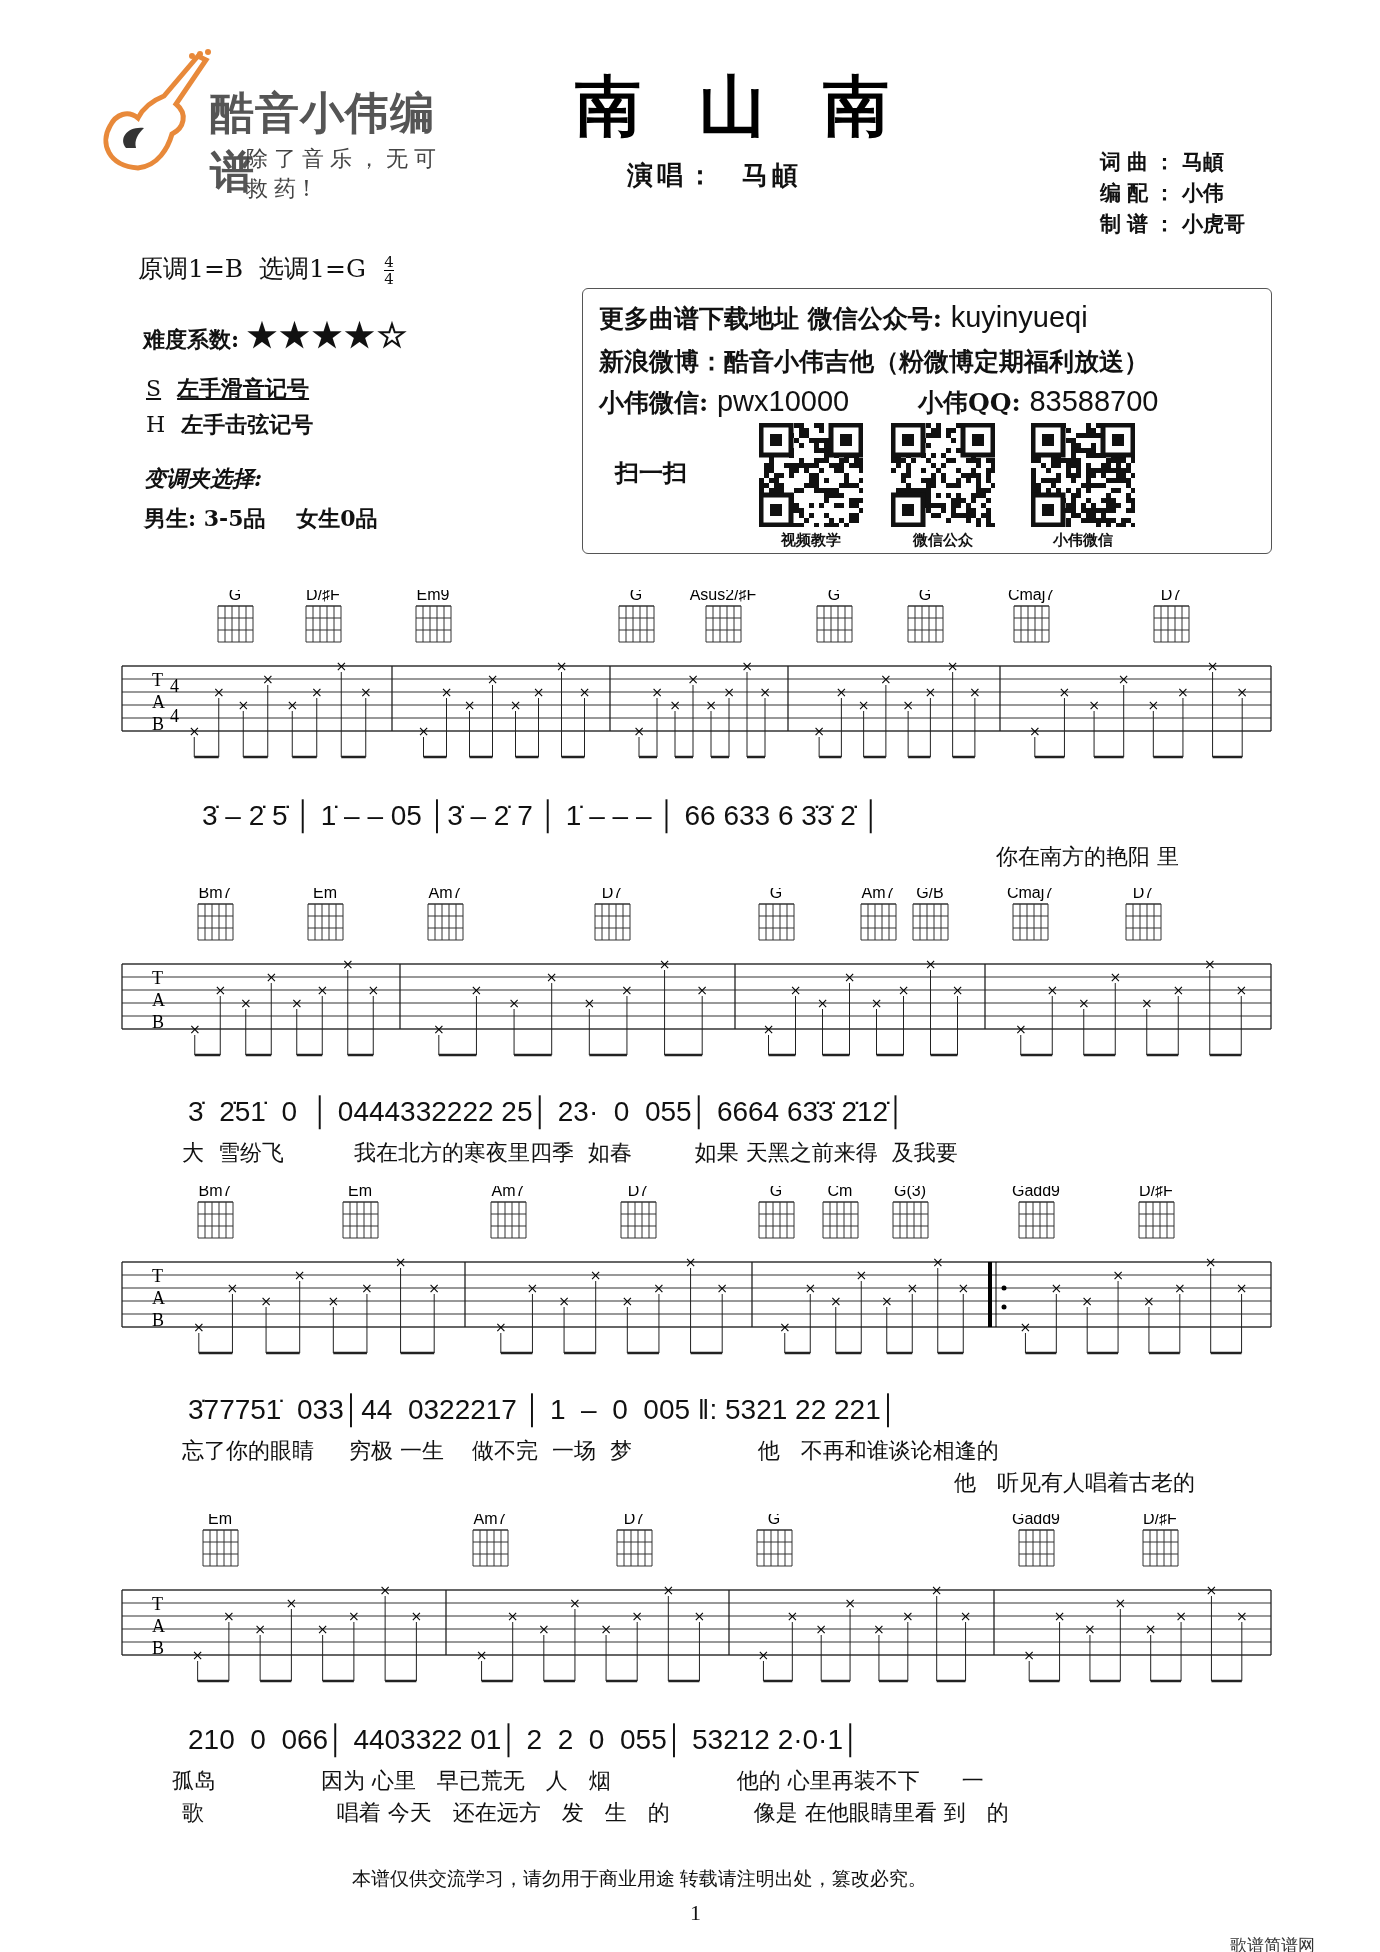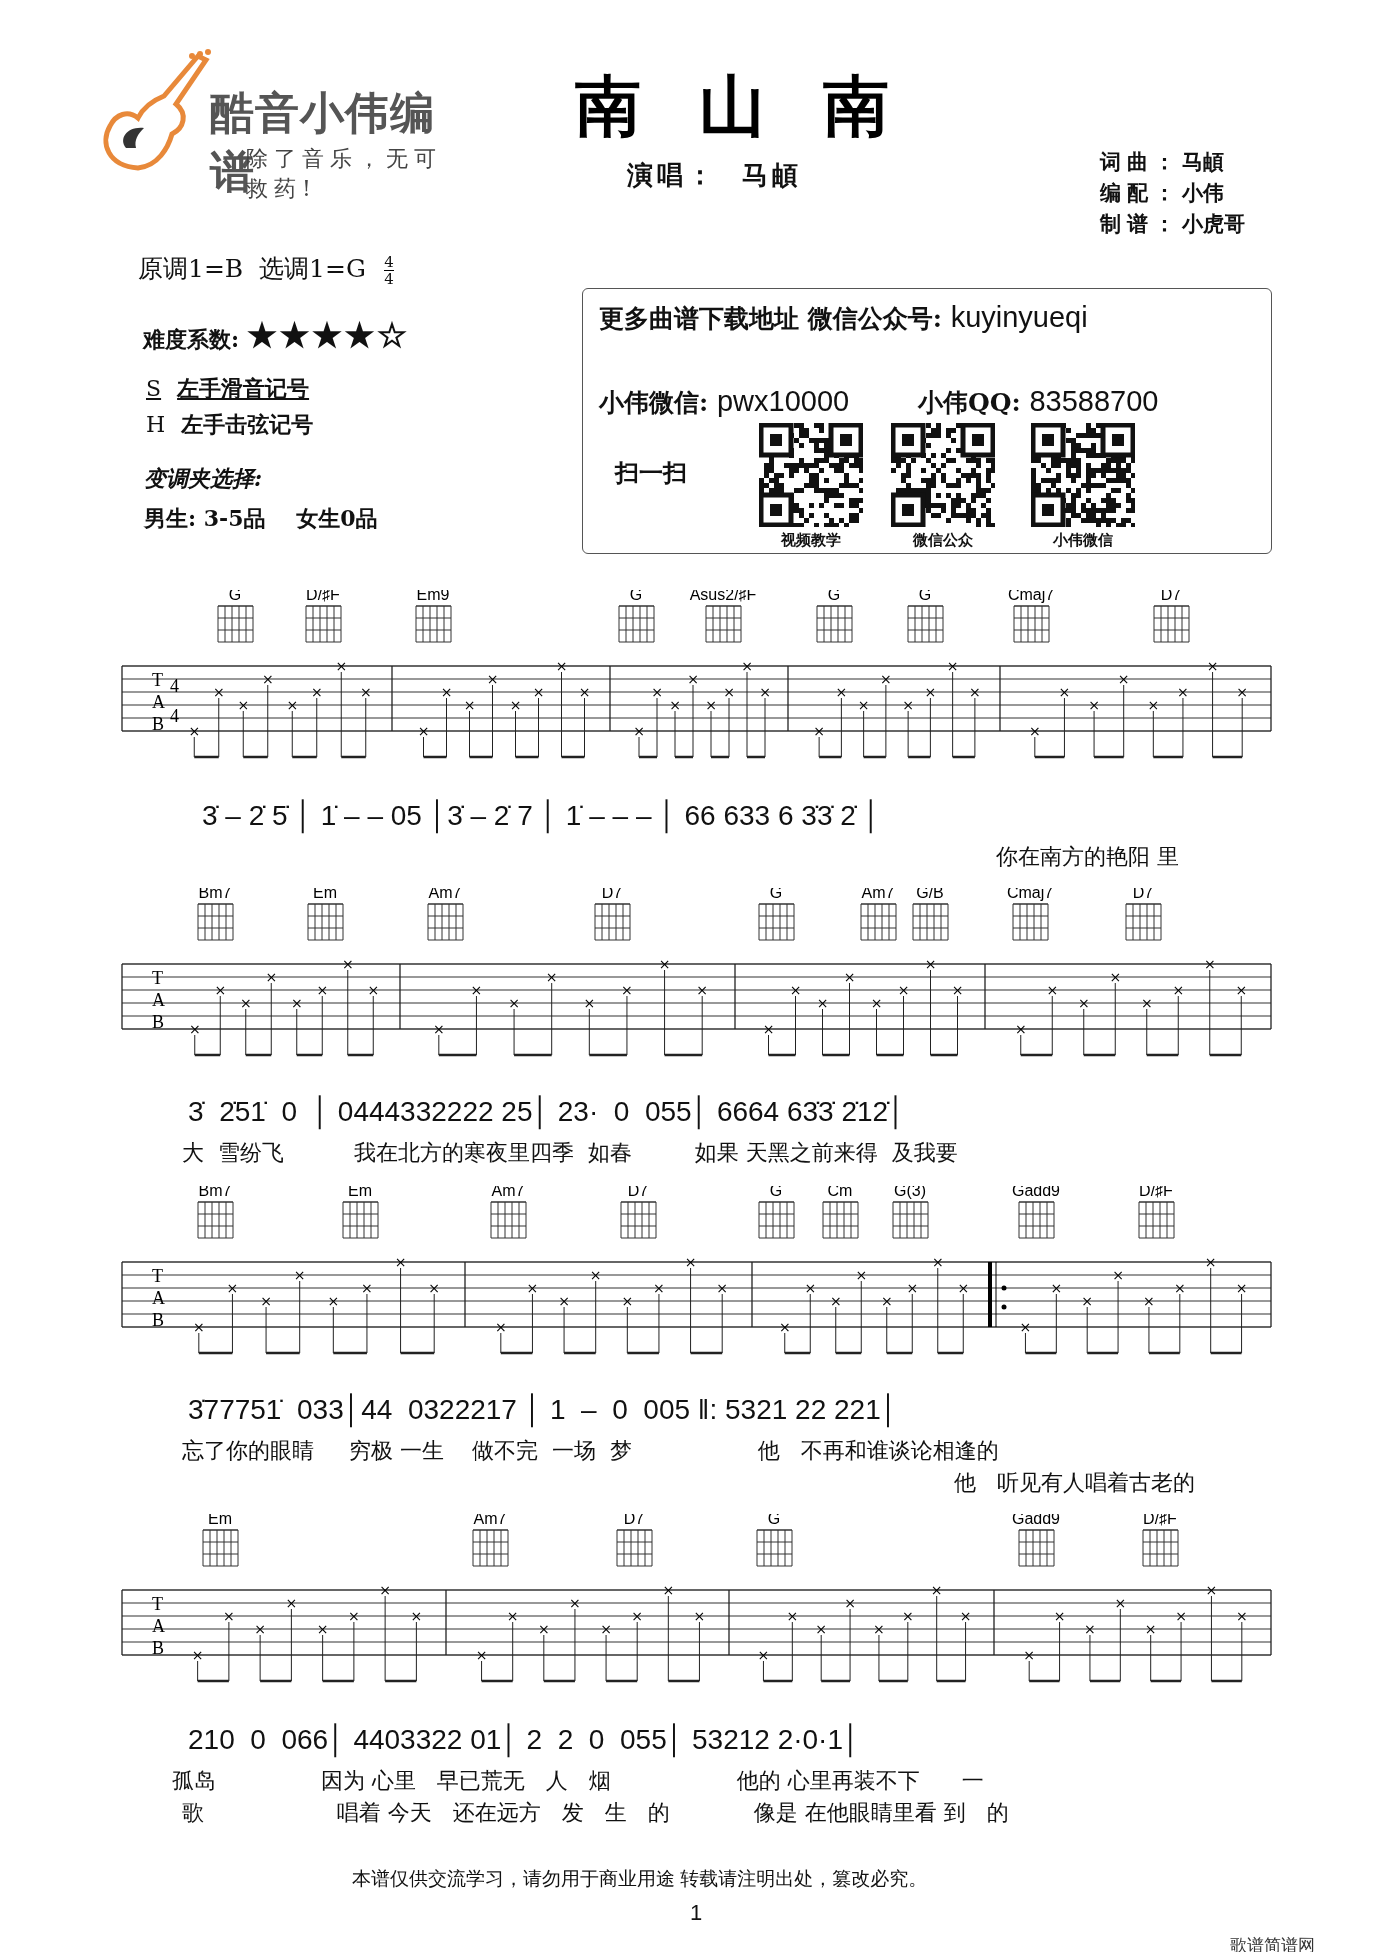--- a/index.html
+++ b/index.html
@@ -17,21 +17,21 @@
   .timesig{display:inline-flex;flex-direction:column;align-items:center;font-size:15px;line-height:16px;font-weight:normal;margin-left:10px;vertical-align:middle;}
   .timesig .bar{width:10px;border-top:1px solid #000;}
   .infobox{border:1.5px solid #555;border-radius:6px;background:#fff;}
   .infobox .ln{font-family:"DejaVu Serif",serif;font-weight:bold;font-size:25px;white-space:nowrap;}
   .infobox .lat{font-family:"Liberation Sans",sans-serif;font-weight:normal;font-size:29px;}
   .qr{width:104px;height:104px;background:#fff;position:absolute;}
   .qr-cap{font-family:"DejaVu Serif",serif;font-weight:bold;font-size:15px;position:absolute;width:120px;text-align:center;}
   .staff{position:absolute;}
   .jp{position:absolute;font-family:"Liberation Sans",sans-serif;font-size:28px;white-space:nowrap;letter-spacing:0;}
   .ly{position:absolute;font-family:"DejaVu Sans",sans-serif;font-size:22px;white-space:nowrap;}
-  .footer{font-family:Liberation Sans, sans-serif;font-size:19px;text-align:right;}
+  .footer{font-family:Liberation Serif, serif;font-size:19px;text-align:right;}
   .wm{font-family:"DejaVu Sans",sans-serif;font-size:17px;color:#333;}
 </style>
 </head>
 <body>
 
 <div class="abs" style="left:98px;top:48px;width:360px;height:130px;">
   <svg width="120" height="130" viewBox="0 0 120 130" style="position:absolute;left:0;top:0;">
     <path d="M40 120 C10 118 2 95 12 78 C18 66 30 62 40 70 C46 58 56 52 66 48 L100 8 L108 12 L78 56 C90 66 86 80 74 86 C70 100 60 118 40 120 Z" fill="none" stroke="#e8893a" stroke-width="5"></path>
     <circle cx="102" cy="6" r="3" fill="#e8893a"></circle>
       <circle cx="110" cy="4" r="3" fill="#e8893a"></circle>
@@ -72,20 +72,21 @@
 <div class="abs meta" style="left:146px;top:410px;">
   <span style="font-weight:normal;margin-right:16px;">H</span><span>左手击弦记号</span>
 </div>
 <div class="abs meta" style="left:144px;top:464px;font-style:italic;">变调夹选择:</div>
 <div class="abs meta" style="left:144px;top:504px;white-space:pre;">男生: 3-5品    女生0品</div>
 
 <div class="abs infobox" style="left:582px;top:288px;width:688px;height:264px;">
   <div class="abs ln" style="left:16px;top:12px;">
     <span>更多曲谱下载地址 微信公众号: </span><span class="lat">kuyinyueqi</span>
   </div>
+  <div class="abs ln" style="left:16px;top:56px;">新浪微博：酷音小伟吉他（粉微博定期福利放送）</div>
   <div class="abs ln" style="left:16px;top:96px;">
     <span>小伟微信: </span><span class="lat">pwx10000</span>
     <span style="margin-left:60px;">小伟QQ: </span><span class="lat">83588700</span>
   </div>
   <div class="abs ln" style="left:32px;top:168px;font-size:24px;">扫一扫</div>
   <div class="qr" style="left:176px;top:134px;" id="qr0"><svg width="104" height="104">
         <rect x="5" y="0" width="5" height="5" fill="#111"></rect>
         <rect x="25" y="0" width="5" height="5" fill="#111"></rect>
         <rect x="35" y="0" width="5" height="5" fill="#111"></rect>
         <rect x="40" y="0" width="5" height="5" fill="#111"></rect>

